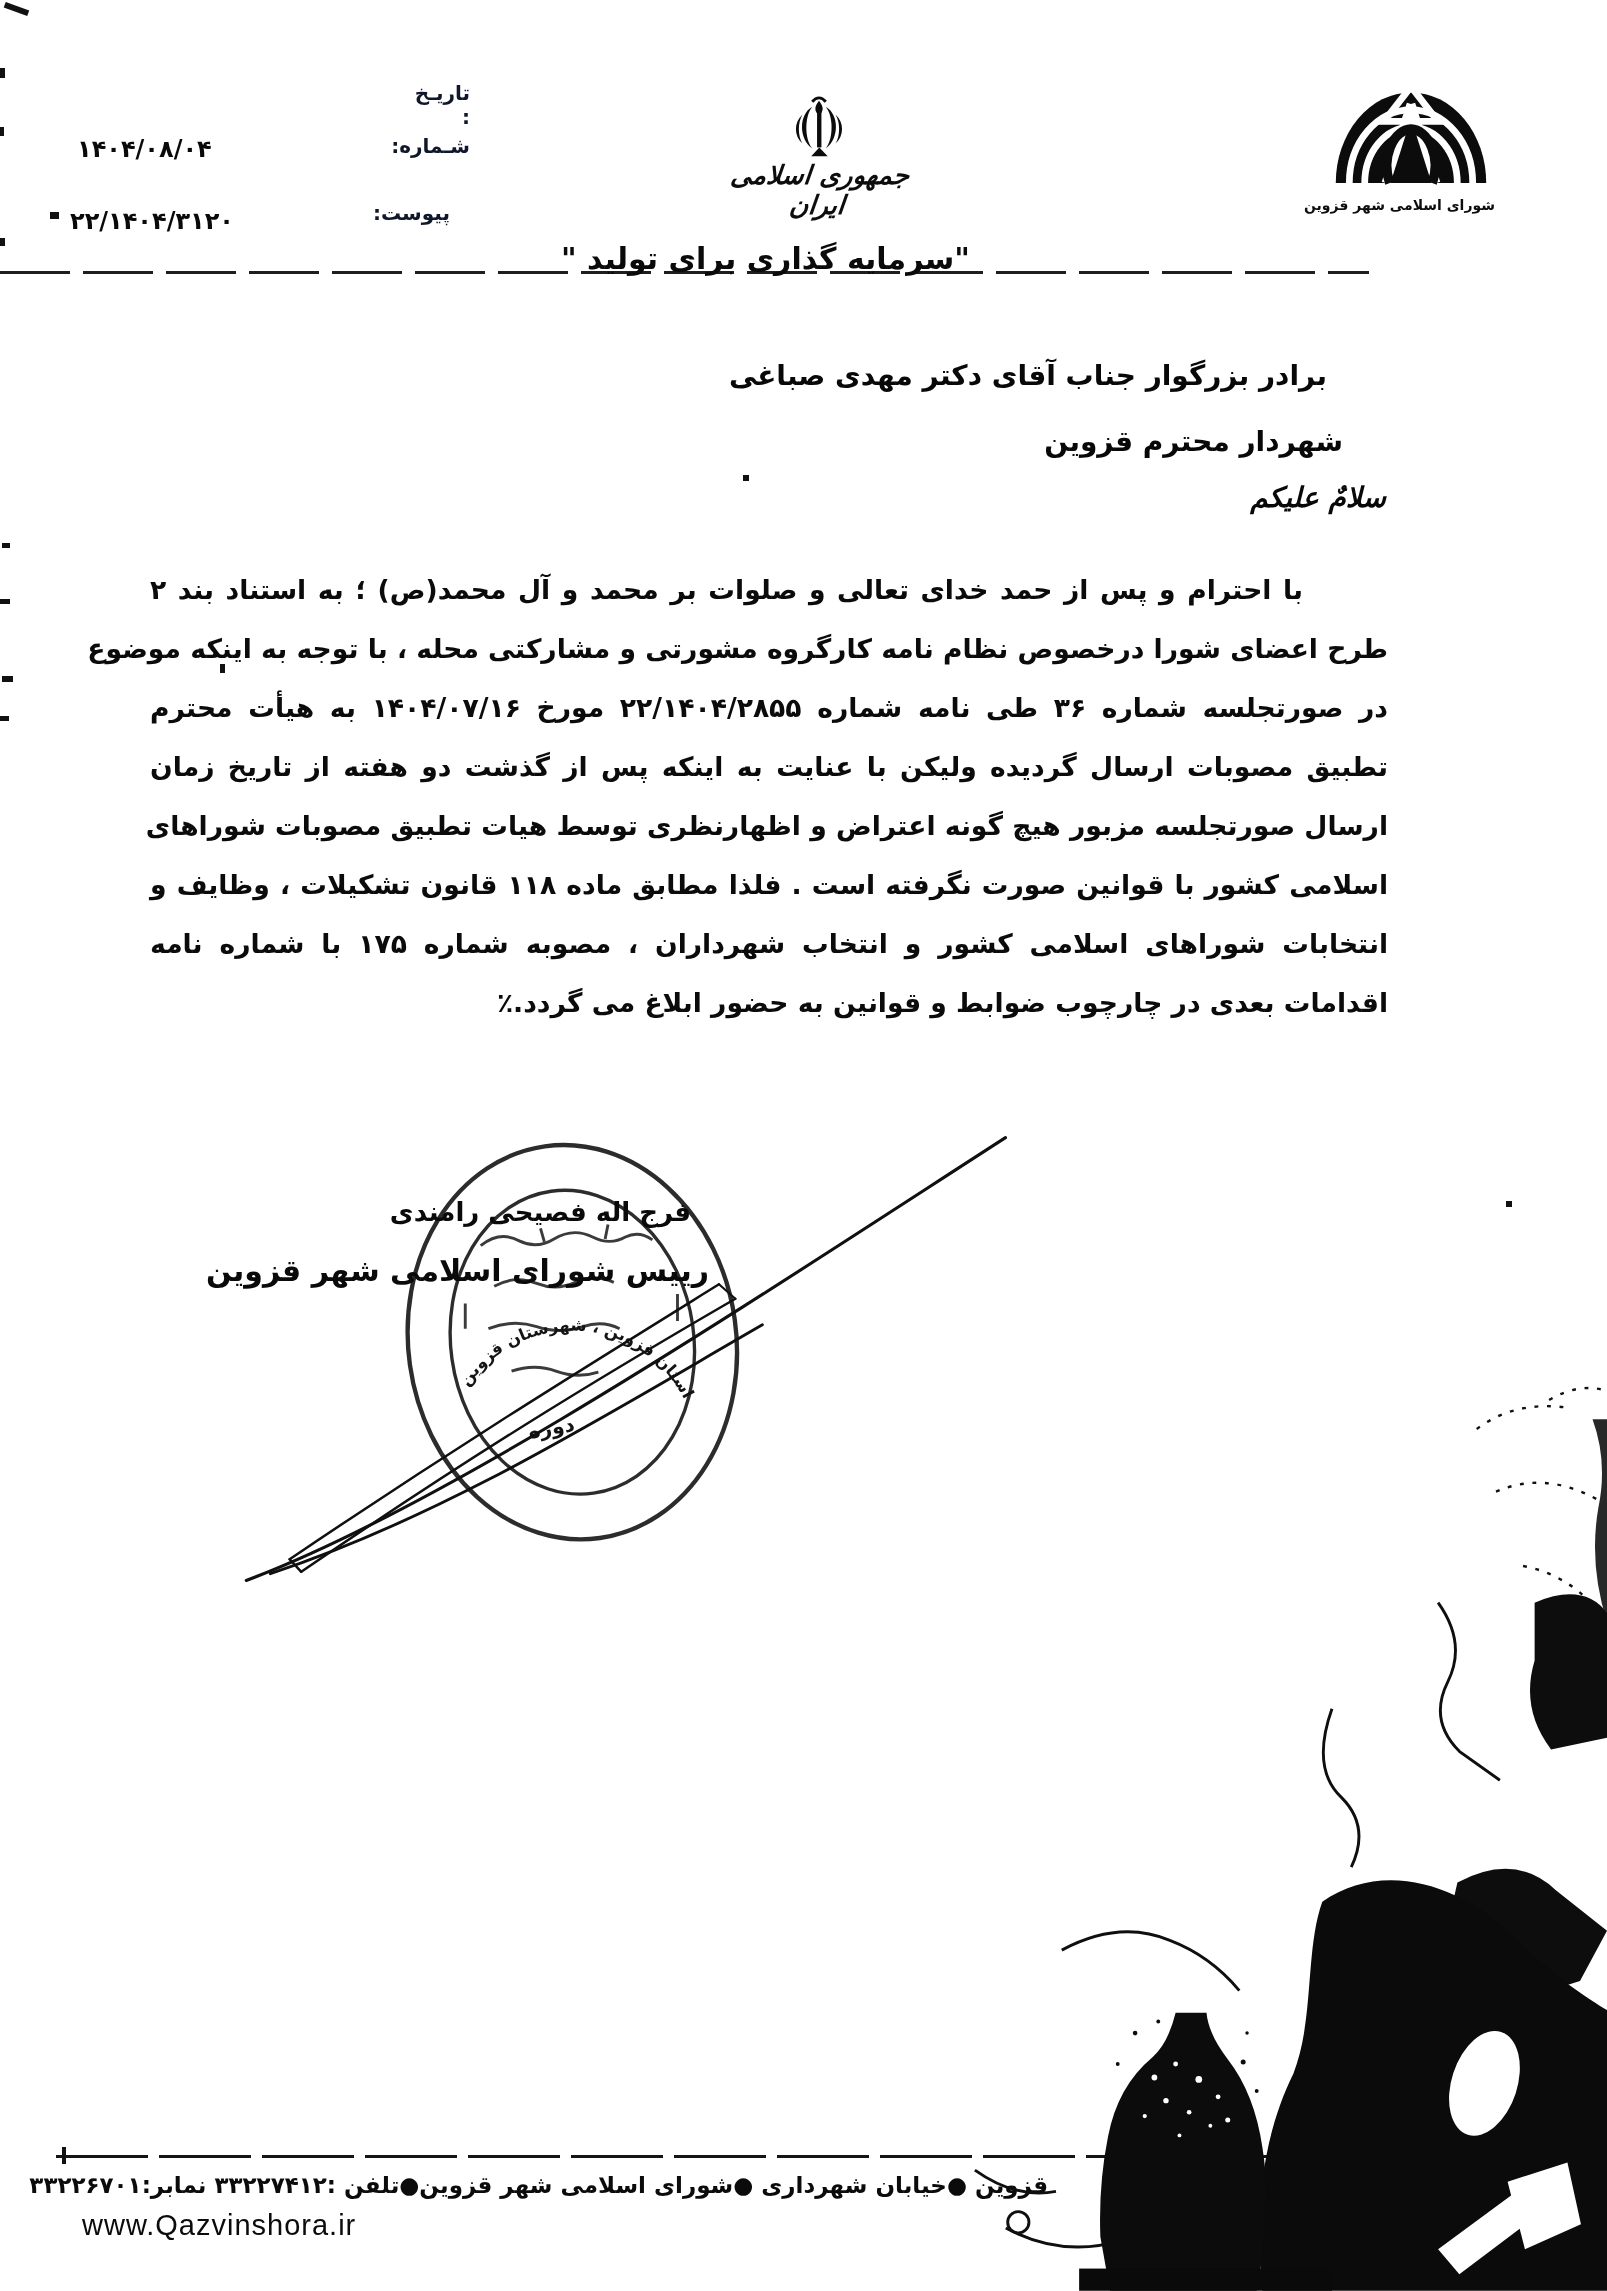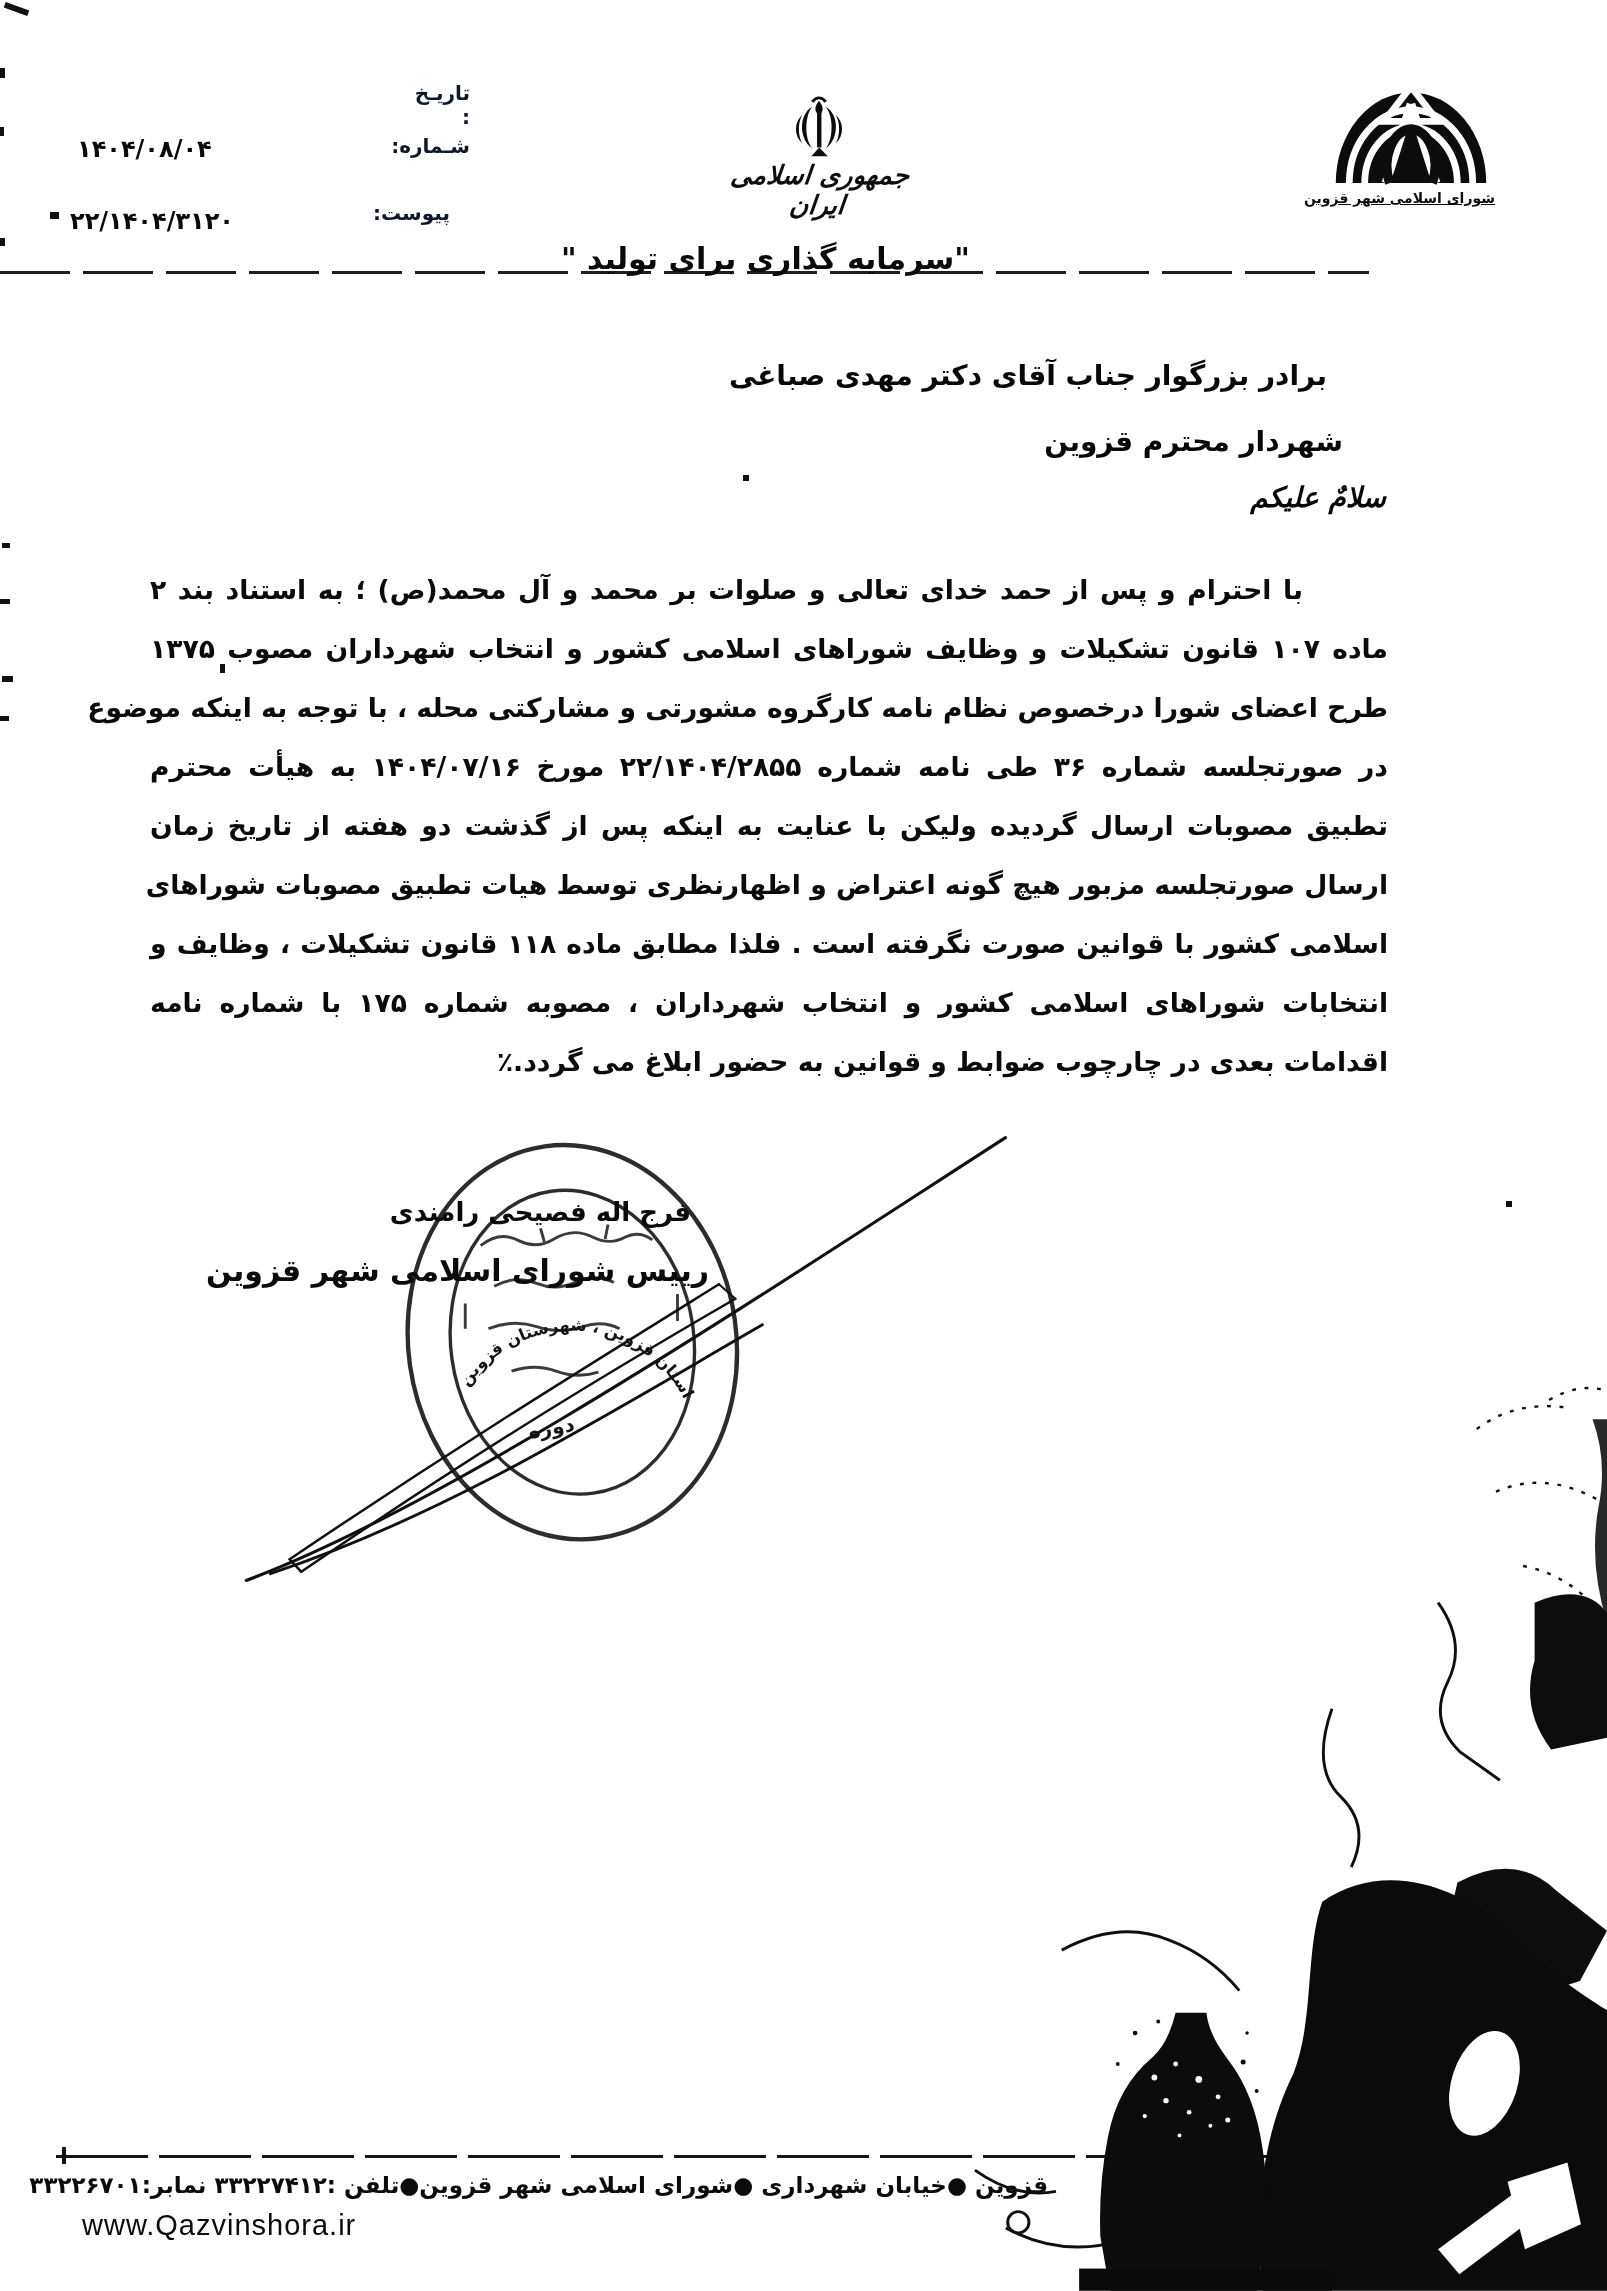--- a/index.html
+++ b/index.html
@@ -70,33 +70,32 @@
     <svg width="162" height="114" viewBox="0 0 168 118">
       <path d="M6,114 A78,94 0 0 1 162,114 Z" fill="#0c0c0c"></path>
       <path d="M20,114 A64,76 0 0 1 148,114" stroke="#fff" stroke-width="7" fill="none"></path>
       <path d="M36,114 A48,58 0 0 1 132,114" stroke="#fff" stroke-width="7" fill="none"></path>
       <path d="M84,14 L112,50 L56,50 Z" fill="none" stroke="#fff" stroke-width="7"></path>
       <path d="M84,32 L58,114" stroke="#fff" stroke-width="9"></path>
       <path d="M84,32 L110,114" stroke="#fff" stroke-width="9"></path>
       <path d="M62,114 A26,38 0 0 1 84,58 A26,38 0 0 1 106,114" fill="none" stroke="#0c0c0c" stroke-width="10"></path>
     </svg>
   </div>
-  <div class="abs rtl logo-caption" style="left:1327px;top:190px;width:168px;text-decoration:underline;">شورای اسلامی شهر قزوین</div>
+  <div class="abs rtl logo-caption" style="left:1327px;top:197px;width:168px;">شورای اسلامی شهر قزوین</div>
 
   <div class="abs slogan-rule" style="left:0;top:271px;width:1369px;"></div>
   <div class="abs rtl slogan-text" style="left:574px;top:241px;width:396px;">"سرمایه گذاری برای تولید "</div>
 
   <div class="abs rtl recipient" style="left:748px;top:359px;width:579px;">برادر بزرگوار جناب آقای دکتر مهدی صباغی</div>
   <div class="abs rtl recipient" style="left:764px;top:425px;width:579px;">شهردار محترم قزوین</div>
 
   <div class="abs rtl greeting" style="left:1096px;top:481px;width:290px;font-style:italic;">سلامٌ علیکم</div>
 
   <div class="abs rtl" style="left:150px;top:560px;width:1238px;">
     <div class="body-line indent-first">با احترام و پس از حمد خدای تعالی و صلوات بر محمد و آل محمد(ص) ؛ به استناد بند ۲</div>
-    <div class="body-line">ماده ۱۰۷ قانون تشکیلات و وظایف شوراهای اسلامی کشور و انتخاب شهرداران مصوب ۱۳۷۵</div>
     <div class="body-line"><span>طرح اعضای شورا درخصوص </span><span class="xbold">نظام نامه کارگروه مشورتی و مشارکتی محله</span><span> ، با توجه به اینکه موضوع</span></div>
     <div class="body-line">در صورتجلسه شماره ۳۶ طی نامه شماره ۲۲/۱۴۰۴/۲۸۵۵ مورخ ۱۴۰۴/۰۷/۱۶ به هیأت محترم</div>
     <div class="body-line">تطبیق مصوبات ارسال گردیده ولیکن با عنایت به اینکه پس از گذشت دو هفته از تاریخ زمان</div>
     <div class="body-line">ارسال صورتجلسه مزبور هیچ گونه اعتراض و اظهارنظری توسط هیات تطبیق مصوبات شوراهای</div>
     <div class="body-line">اسلامی کشور با قوانین صورت نگرفته است . فلذا مطابق ماده ۱۱۸ قانون تشکیلات ، وظایف و</div>
     <div class="body-line">انتخابات شوراهای اسلامی کشور و انتخاب شهرداران ، مصوبه شماره ۱۷۵ با شماره نامه</div>
     <div class="body-line no-just">اقدامات بعدی در چارچوب ضوابط و قوانین به حضور ابلاغ می گردد.٪</div>
   </div>
 
   <div class="abs" style="left:222px;top:1101px;width:801px;height:492px;z-index:1;">

